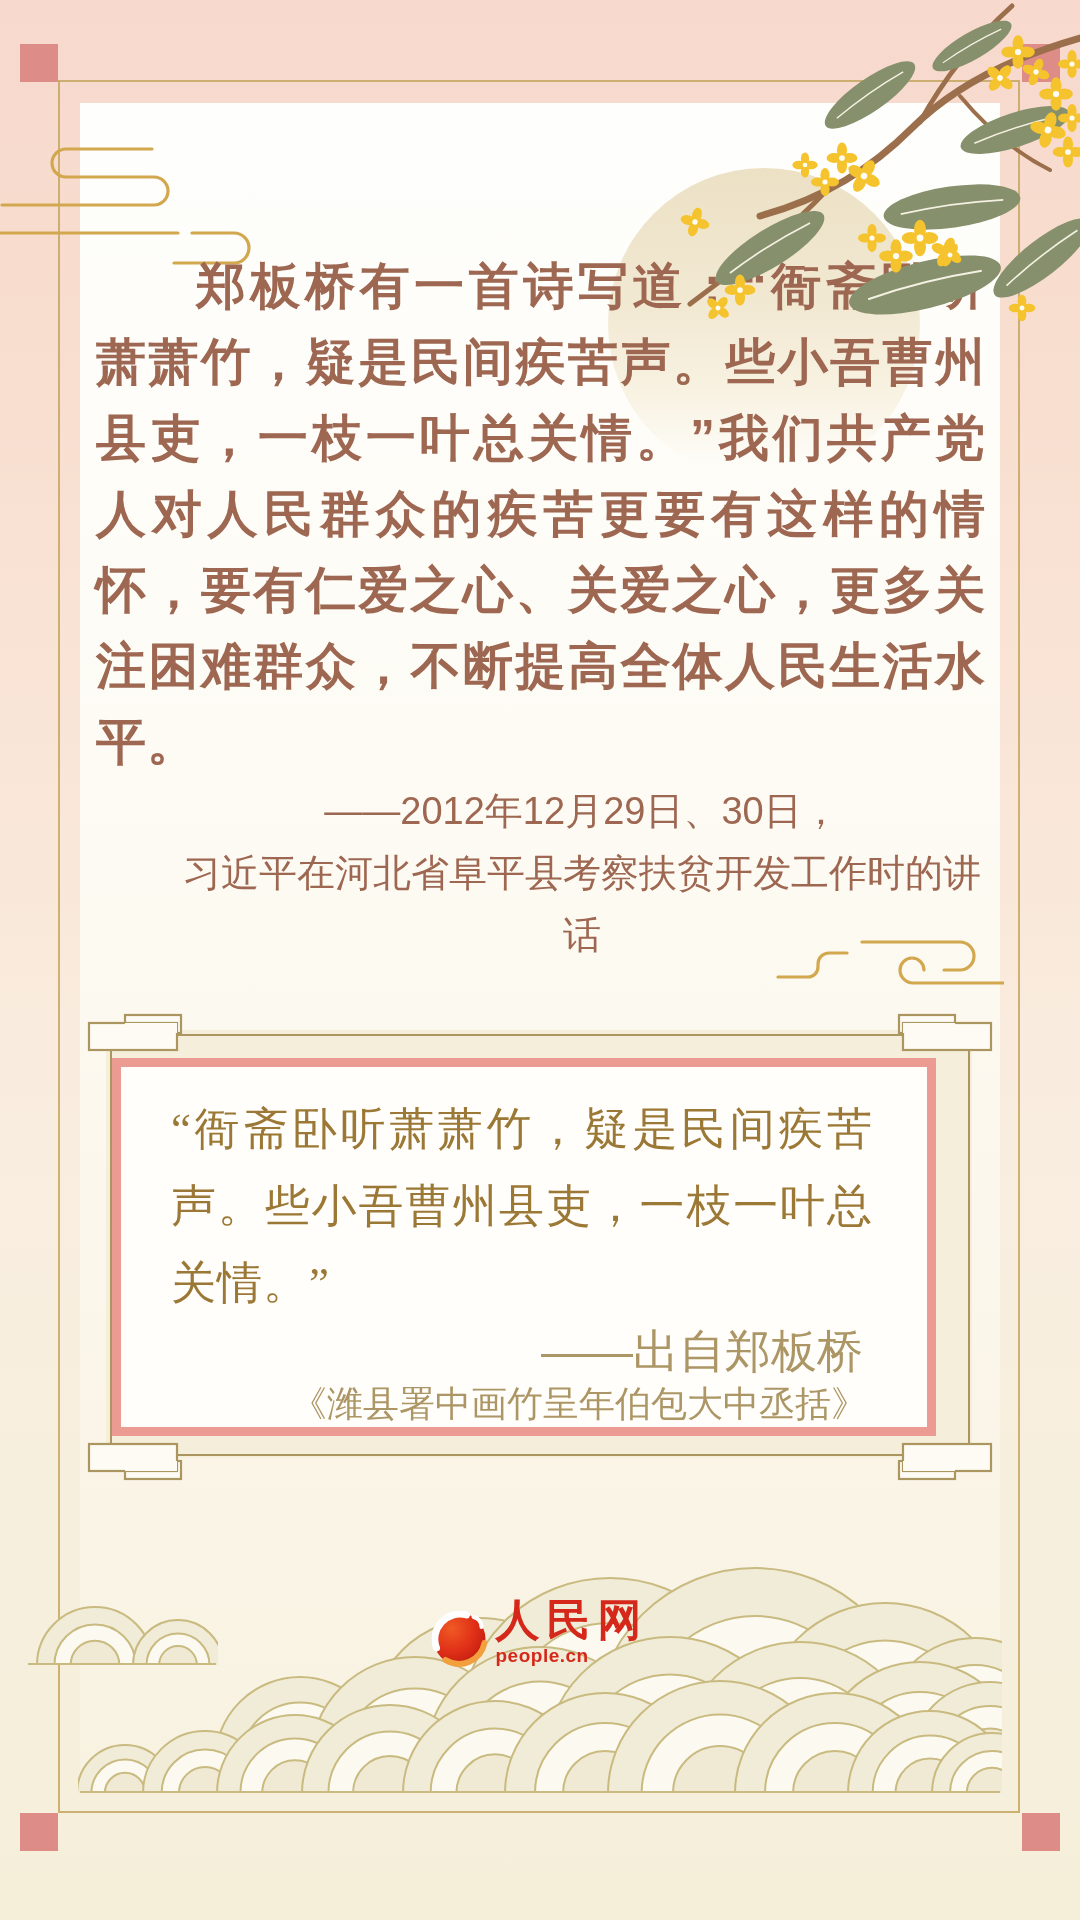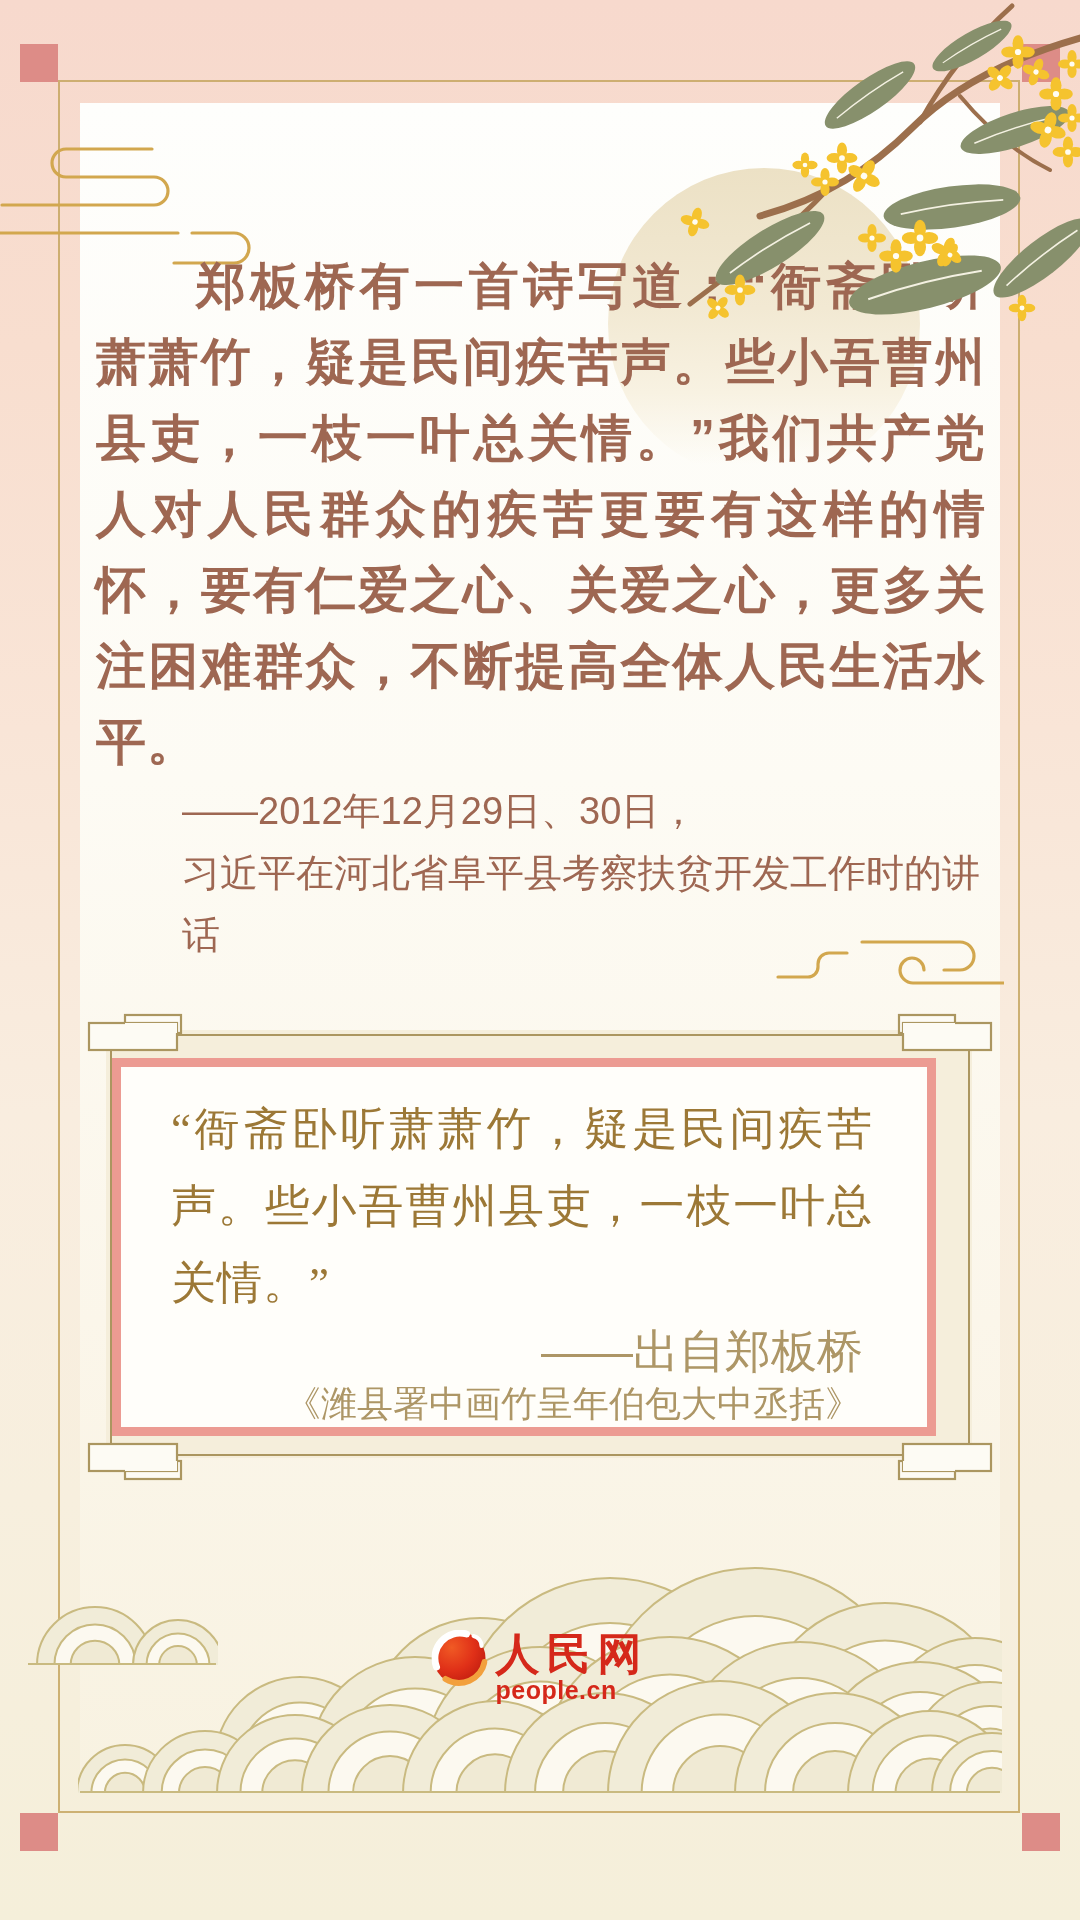--- a/index.html
+++ b/index.html
@@ -16,43 +16,43 @@
   .sq-bl{left:20px;top:1813px;} .sq-br{left:1022px;top:1813px;}
   
   .panel{position:absolute;left:80px;top:103px;width:920px;height:1690px;
     background:linear-gradient(180deg,#fefefc 0%,#fdfbf4 40%,#fbf6ea 72%,#f8f2e1 100%);}
   .moon{position:absolute;left:608px;top:168px;width:312px;height:312px;border-radius:50%;
     background:linear-gradient(180deg,#ece1c5 0%,#f2e9d3 45%,#f8f2e2 72%,rgba(250,247,238,0) 95%);}
   
   .main-text{position:absolute;left:96px;top:248px;width:890px;
     font-size:50px;line-height:76px;font-weight:700;color:#9e6752;
     text-align:justify;text-indent:2em;letter-spacing:1px;margin:0;}
-  .attr{position:absolute;right:98px;top:780px;width:800px;text-align:left;
+  .attr{position:absolute;right:98px;top:780px;width:800px;text-align:center;
     color:#9e6752;font-size:38px;line-height:62px;}
   
   .qb-cream{position:absolute;left:106px;top:1030px;width:866px;height:428px;background:#f5eedb;}
   .qb-line{position:absolute;left:110px;top:1034px;width:860px;height:422px;
     border:2px solid #ab9660;box-sizing:border-box;}
   .qb-orn{position:absolute;width:100px;height:42px;}
   .orn-tl{left:86px;top:1012px;} .orn-tr{left:894px;top:1012px;transform:scaleX(-1);}
   .orn-bl{left:86px;top:1440px;transform:scaleY(-1);} .orn-br{left:894px;top:1440px;transform:scale(-1,-1);}
   .qb-pink{position:absolute;left:112px;top:1058px;width:824px;height:378px;box-sizing:border-box;
     border:9px solid #ec9b92;background:#fffefa;}
   .qb-inner{position:absolute;left:0;top:0;width:100%;height:100%;box-sizing:border-box;
     padding:24px 54px 0 50px;}
   .qb-quote{margin:0;font-family:"Liberation Serif",serif;color:#9c7836;
     font-size:45px;line-height:77px;letter-spacing:1px;text-align:justify;}
   .qb-author{margin:4px 10px 0 0;text-align:right;color:#ad9666;font-size:46px;line-height:50px;}
-  .qb-work{margin:0 12px 0 0;text-align:right;color:#ad9666;font-size:36px;line-height:56px;}
+  .qb-work{margin:0 6px 0 0;text-align:right;color:#ad9666;font-size:36px;line-height:56px;}
   
   .logo{position:absolute;left:50%;top:1596px;transform:translateX(-50%);
-    display:flex;align-items:flex-start;gap:8px;margin-top:34px;}
+    display:flex;align-items:flex-end;gap:8px;}
   .logo-txt{display:flex;flex-direction:column;align-items:flex-start;padding-top:2px;}
   .logo-name{color:#d5281a;font-weight:700;font-size:44px;line-height:44px;letter-spacing:7px;}
-  .logo-domain{color:#d5281a;font-weight:700;font-size:25px;line-height:26px;margin-top:1px;letter-spacing:.5px;}
+  .logo-domain{color:#d5281a;font-weight:700;font-size:19px;line-height:26px;margin-top:1px;letter-spacing:.5px;}
   svg{position:absolute;display:block;}
 </style>
 </head>
 <body>
 
 <div id="poster">
 
   <div class="gold-frame"></div>
   <div class="corner-sq sq-tl"></div>
   <div class="corner-sq sq-tr"></div>

